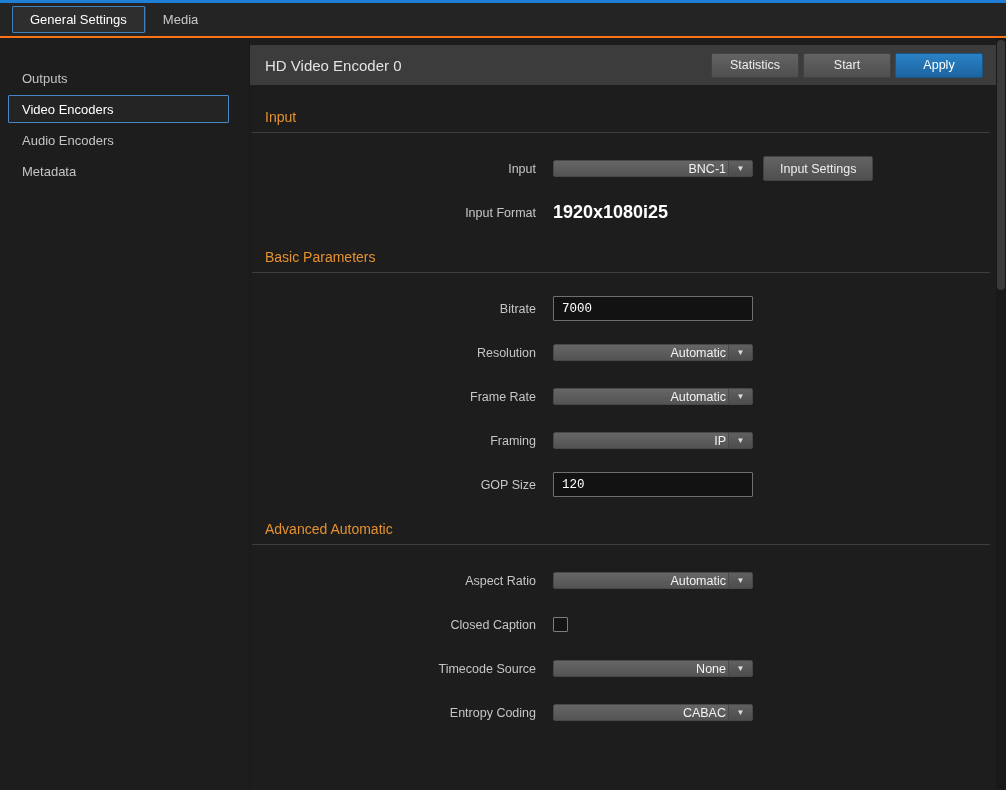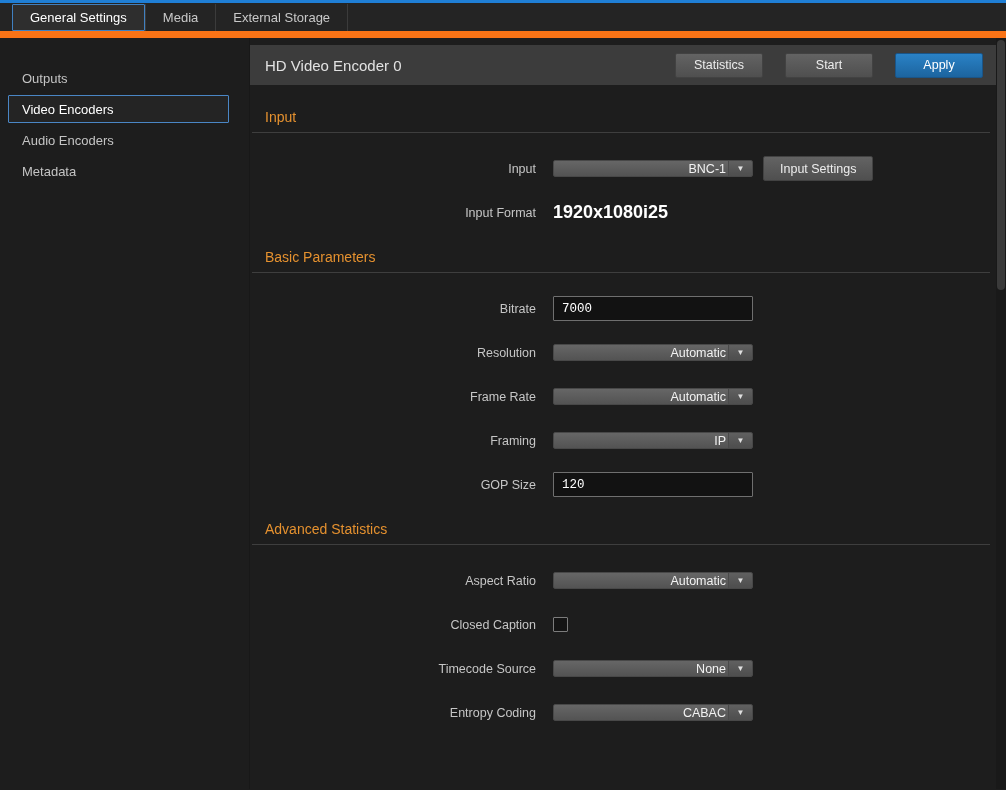--- a/index.html
+++ b/index.html
@@ -8,21 +8,21 @@
     width: 1006px; height: 790px;
     background: #1d1d1d;
     font-family: "Liberation Sans", sans-serif;
     color: #c8c8c8;
     overflow: hidden;
     -webkit-font-smoothing: antialiased;
   }
   .top-accent { height: 3px; background: #1f7fd6; }
   .topbar {
     height: 35px; background: #242424;
-    border-bottom: 7px solid #f97316;
+    border-bottom: 2px solid #f97316;
     display: flex; align-items: center;
     padding-left: 12px;
   }
   .tab {
     height: 27px; display: flex; align-items: center;
     padding: 0 17px; font-size: 13px; color: #c9c9c9;
     cursor: default; white-space: nowrap;
   }
   .tab.active { border: 1px solid #4080c0; background: #2e2e2e; color: #ffffff; border-radius: 1px; }
   .tab.div-left { border-left: 1px solid #3b3b3b; }
@@ -40,21 +40,21 @@
     border: 1px solid #4a86c5; background: #242424; color: #ffffff; border-radius: 1px;
   }
 
   .main { flex: 1; position: relative; }
   .content { margin-right: 10px; }
   .scrollbar { position: absolute; right: 0; top: 0; bottom: 0; width: 10px; background: #191919; }
   .scroll-thumb { margin: 2px 1px; height: 250px; background: #3a3a3a; border-radius: 4px; }
 
   .hdr { margin-top: 7px; height: 40px; background: #3c3c3c; display: flex; align-items: center; padding: 0 13px 0 15px; }
   .hdr-title { font-size: 15px; color: #e2e2e2; }
-  .hdr-actions { margin-left: auto; display: flex; gap: 22px; }
+  .hdr-actions { margin-left: auto; display: flex; gap: 4px; }
 
   .btn {
     height: 25px; min-width: 88px; padding: 0 16px;
     background: linear-gradient(#636363, #4f4f4f);
     border: 1px solid #424242; border-radius: 2px;
     color: #ededed; font-size: 12.5px; font-family: inherit; cursor: default;
   }
   .btn.primary { background: linear-gradient(#2a82c6, #1c649f); border-color: #1a5588; color: #ffffff; }
 
   .section-title { margin: 24px 0 0 15px; font-size: 14px; color: #e5912f; }
@@ -95,23 +95,20 @@
 
 <div class="top-accent"></div>
 
 <div class="topbar">
   <div class="tab active">
     <span>General Settings</span>
   </div>
   <div class="tab div-left">
     <span>Media</span>
   </div>
-  <div class="tab div-left div-right">
-    <span>External Storage</span>
-  </div>
 </div>
 
 <div class="body-row">
 
   <div class="sidebar">
     <div class="side-item">
       <span>Outputs</span>
     </div>
     <div class="side-item selected">
       <span>Video Encoders</span>
@@ -180,21 +177,21 @@
             <span>IP</span>
             <span class="dd-arrow">▼</span>
           </div>
         </div>
         <div class="row">
           <span class="row-label">GOP Size</span>
           <input type="text" class="text-input" value="120" style="">
         </div>
       </div>
 
-      <div class="section-title">Advanced Statistics</div>
+      <div class="section-title">Advanced Automatic</div>
       <hr class="rule">
       <div class="form">
         <div class="row">
           <span class="row-label">Aspect Ratio</span>
           <div class="dropdown">
             <span>Automatic</span>
             <span class="dd-arrow">▼</span>
           </div>
         </div>
         <div class="row">

